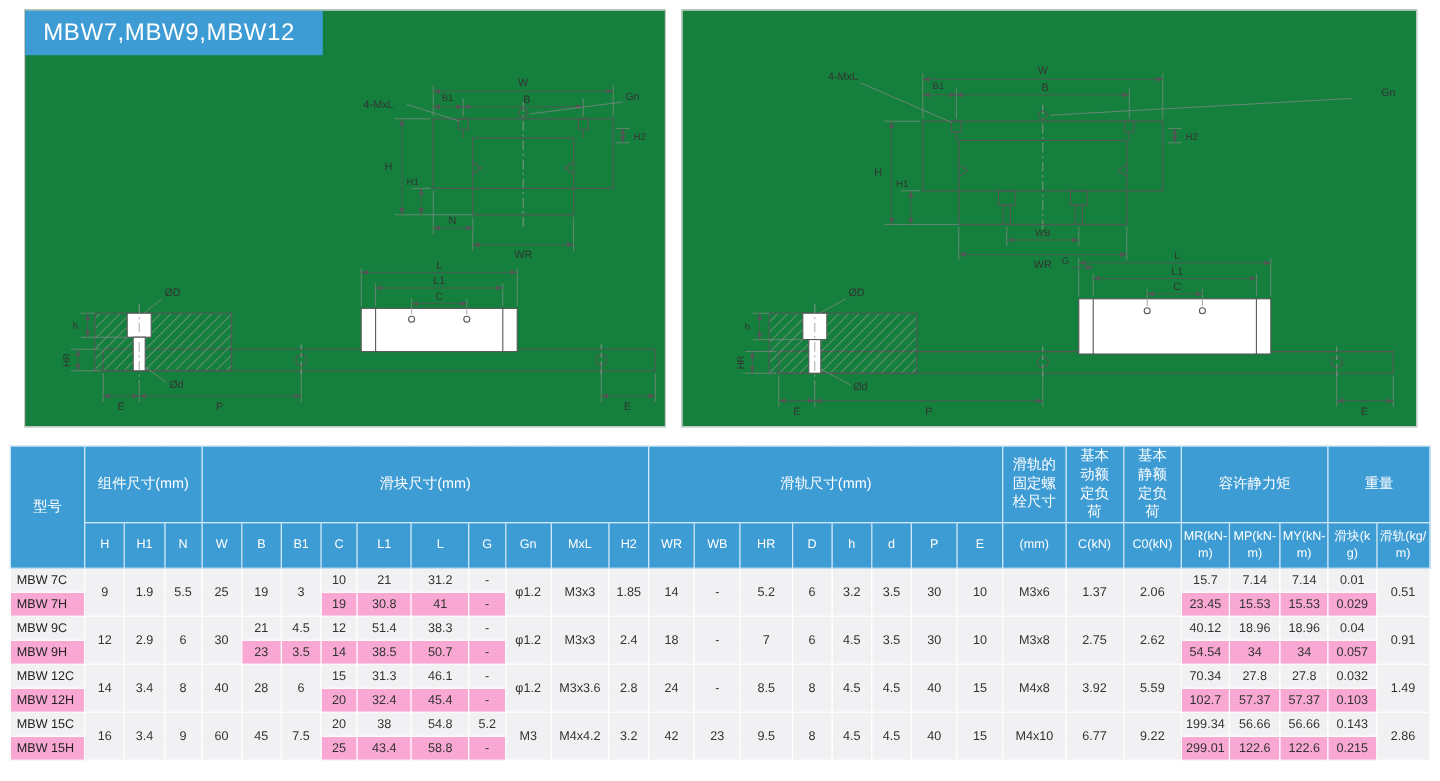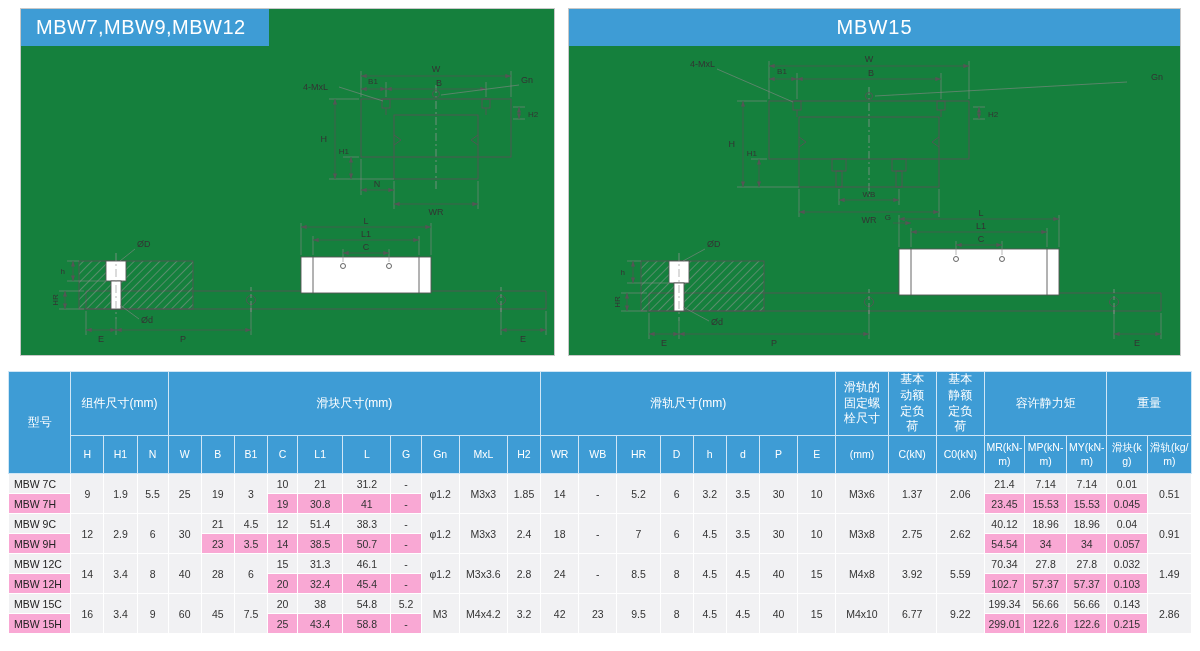--- a/index.html
+++ b/index.html
@@ -180,23 +180,20 @@
 
         <line class="ext" x1="58" y1="252" x2="46" y2="252"></line>
         <line class="ext" x1="85" y1="272" x2="46" y2="272"></line>
         <line class="dim" x1="52" y1="252" x2="52" y2="272" marker-start="url(#m1)" marker-end="url(#m1)"></line>
         <text class="f8" x="44" y="265" text-anchor="end">h</text>
       </g>
     </svg>
   </div>
 
   <div class="panel panel-right">
-    <div class="titlebar titlebar-right">
-      <span>MBW15</span>
-    </div>
     <svg width="611" height="346" viewBox="0 0 611 346" style="top:0">
       <defs>
         <marker id="m2" viewBox="0 0 8 6" refX="8" refY="3" markerWidth="8" markerHeight="6" orient="auto-start-reverse">
           <path d="M0,0 L8,3 L0,6 z" fill="#555"></path>
         </marker>
         <pattern id="hat2" width="6" height="6" patternUnits="userSpaceOnUse" patternTransform="rotate(45)">
           <line x1="0" y1="0" x2="0" y2="6" stroke="#999" stroke-width="1"></line>
         </pattern>
       </defs>
 
@@ -428,37 +425,37 @@
         <td rowspan="2">-</td>
         <td rowspan="2">5.2</td>
         <td rowspan="2">6</td>
         <td rowspan="2">3.2</td>
         <td rowspan="2">3.5</td>
         <td rowspan="2">30</td>
         <td rowspan="2">10</td>
         <td rowspan="2">M3x6</td>
         <td rowspan="2">1.37</td>
         <td rowspan="2">2.06</td>
-        <td>21.4</td>
+        <td>15.7</td>
         <td>7.14</td>
         <td>7.14</td>
         <td>0.01</td>
         <td rowspan="2">0.51</td>
       </tr>
 
       <tr class="alt">
         <td class="model">MBW 7H</td>
         <td>19</td>
         <td>30.8</td>
         <td>41</td>
         <td>-</td>
         <td>23.45</td>
         <td>15.53</td>
         <td>15.53</td>
-        <td>0.045</td>
+        <td>0.029</td>
       </tr>
 
       <tr>
         <td class="model">MBW 9C</td>
         <td rowspan="2">12</td>
         <td rowspan="2">2.9</td>
         <td rowspan="2">6</td>
         <td rowspan="2">30</td>
         <td>21</td>
         <td>4.5</td>

